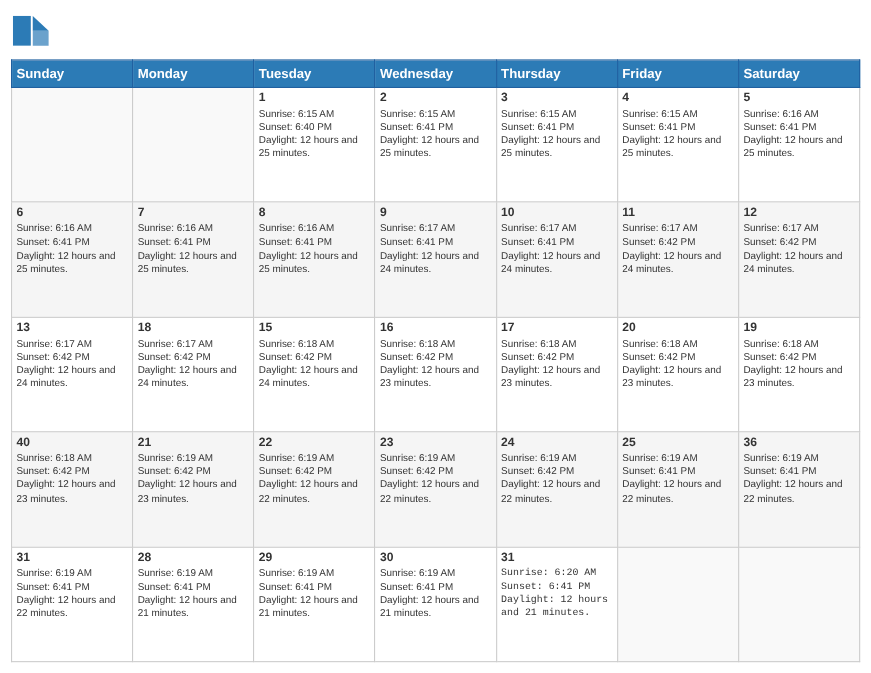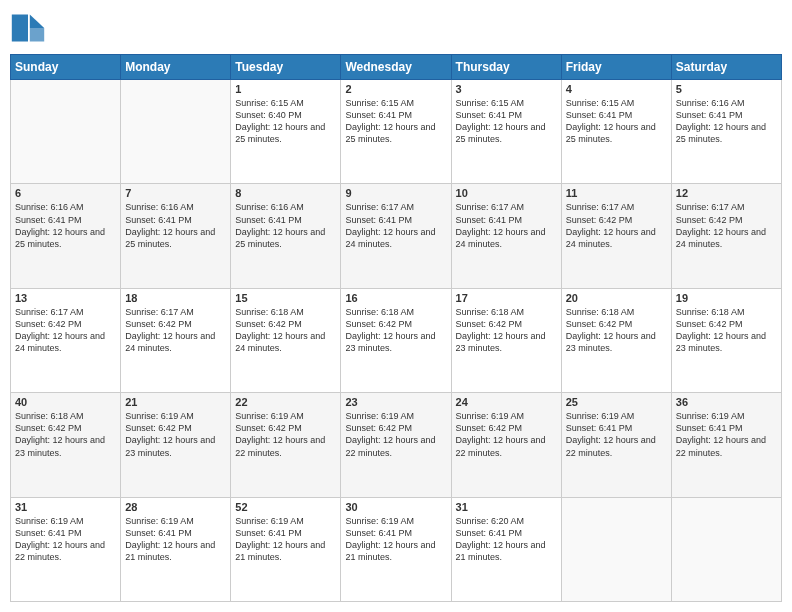--- a/index.html
+++ b/index.html
@@ -304,34 +304,34 @@
 Sunset: 6:41 PM
 Daylight: 12 hours and 22 minutes.</div>
           </td>
           <td>
             <span class="day-number">28</span>
             <div class="day-info" style="white-space: pre-line;">Sunrise: 6:19 AM
 Sunset: 6:41 PM
 Daylight: 12 hours and 21 minutes.</div>
           </td>
           <td>
-            <span class="day-number">52</span>
+            <span class="day-number">29</span>
             <div class="day-info" style="white-space: pre-line;">Sunrise: 6:19 AM
 Sunset: 6:41 PM
 Daylight: 12 hours and 21 minutes.</div>
           </td>
           <td>
             <span class="day-number">30</span>
             <div class="day-info" style="white-space: pre-line;">Sunrise: 6:19 AM
 Sunset: 6:41 PM
 Daylight: 12 hours and 21 minutes.</div>
           </td>
           <td>
             <span class="day-number">31</span>
-            <div class="day-info" style="white-space: pre-line;">Sunrise: 6:20 AM
+            <div class="day-info" style="white-space: pre-line; font-family: Liberation Mono, monospace;">Sunrise: 6:20 AM
 Sunset: 6:41 PM
 Daylight: 12 hours and 21 minutes.</div>
           </td>
           <td class="empty"></td>
           <td class="empty"></td>
         </tr>
       </tbody>
   </table>
 </div>
 

